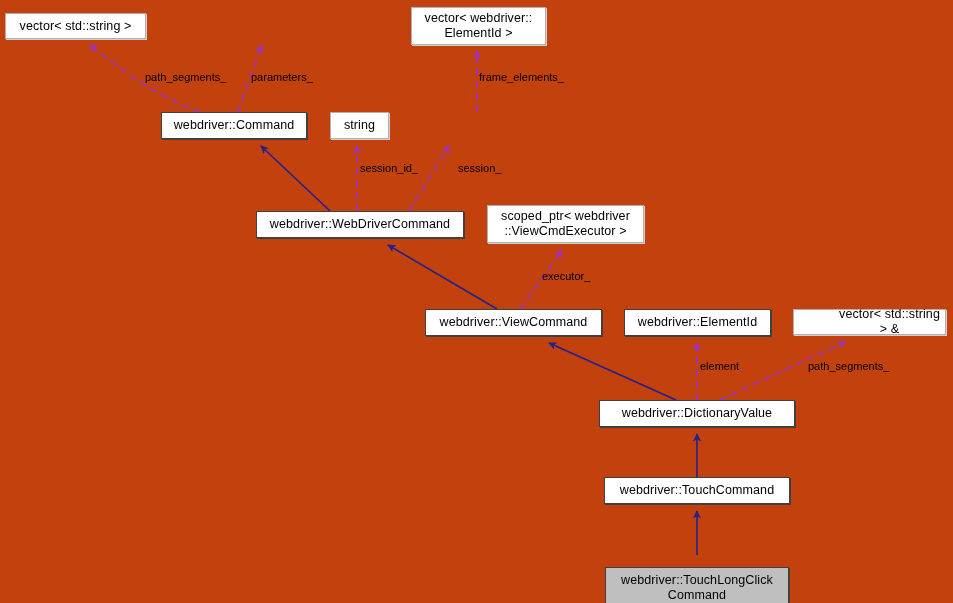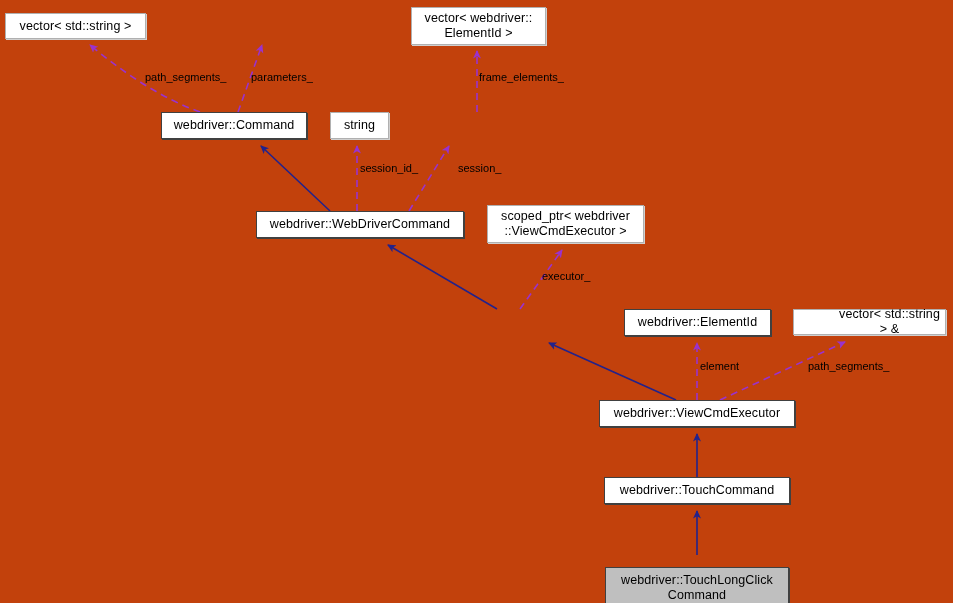--- a/index.html
+++ b/index.html
@@ -111,26 +111,27 @@
   <div class="node documented" style="left:161px; top:112px; width:146px; height:27px;">webdriver::Command</div>
 
   <div class="node undocumented" style="left:330px; top:112px; width:59px; height:27px;">string</div>
 
 
   <div class="node documented" style="left:256px; top:211px; width:208px; height:27px;">webdriver::WebDriverCommand</div>
 
   <div class="node undocumented" style="left:487px; top:205px; width:157px; height:38px;">scoped_ptr&lt; webdriver
 ::ViewCmdExecutor &gt;</div>
 
+  <div class="node documented" style="left:425px; top:309px; width:177px; height:27px;">webdriver::ViewCommand</div>
 
   <div class="node documented" style="left:624px; top:309px; width:147px; height:27px;">webdriver::ElementId</div>
 
   <div class="node undocumented" style="left:793px; top:309px; width:153px; height:26px;padding-left:40px;">vector&lt; std::string &gt; &amp;</div>
 
-  <div class="node documented" style="left:599px; top:400px; width:196px; height:27px;">webdriver::ViewCmdExecutor</div>
+  <div class="node documented" style="left:599px; top:400px; width:196px; height:27px;">webdriver::DictionaryValue</div>
 
   <div class="node documented" style="left:604px; top:477px; width:186px; height:27px;">webdriver::TouchCommand</div>
 
   <div class="node current" style="left:605px; top:555px; width:184px; height:41px;margin-top:12px;">webdriver::TouchLongClick
 Command</div>
 
   <div class="edge-label" style="left:145px; top:70px;">path_segments_</div>
 
   <div class="edge-label" style="left:251px; top:70px;">parameters_</div>
 

